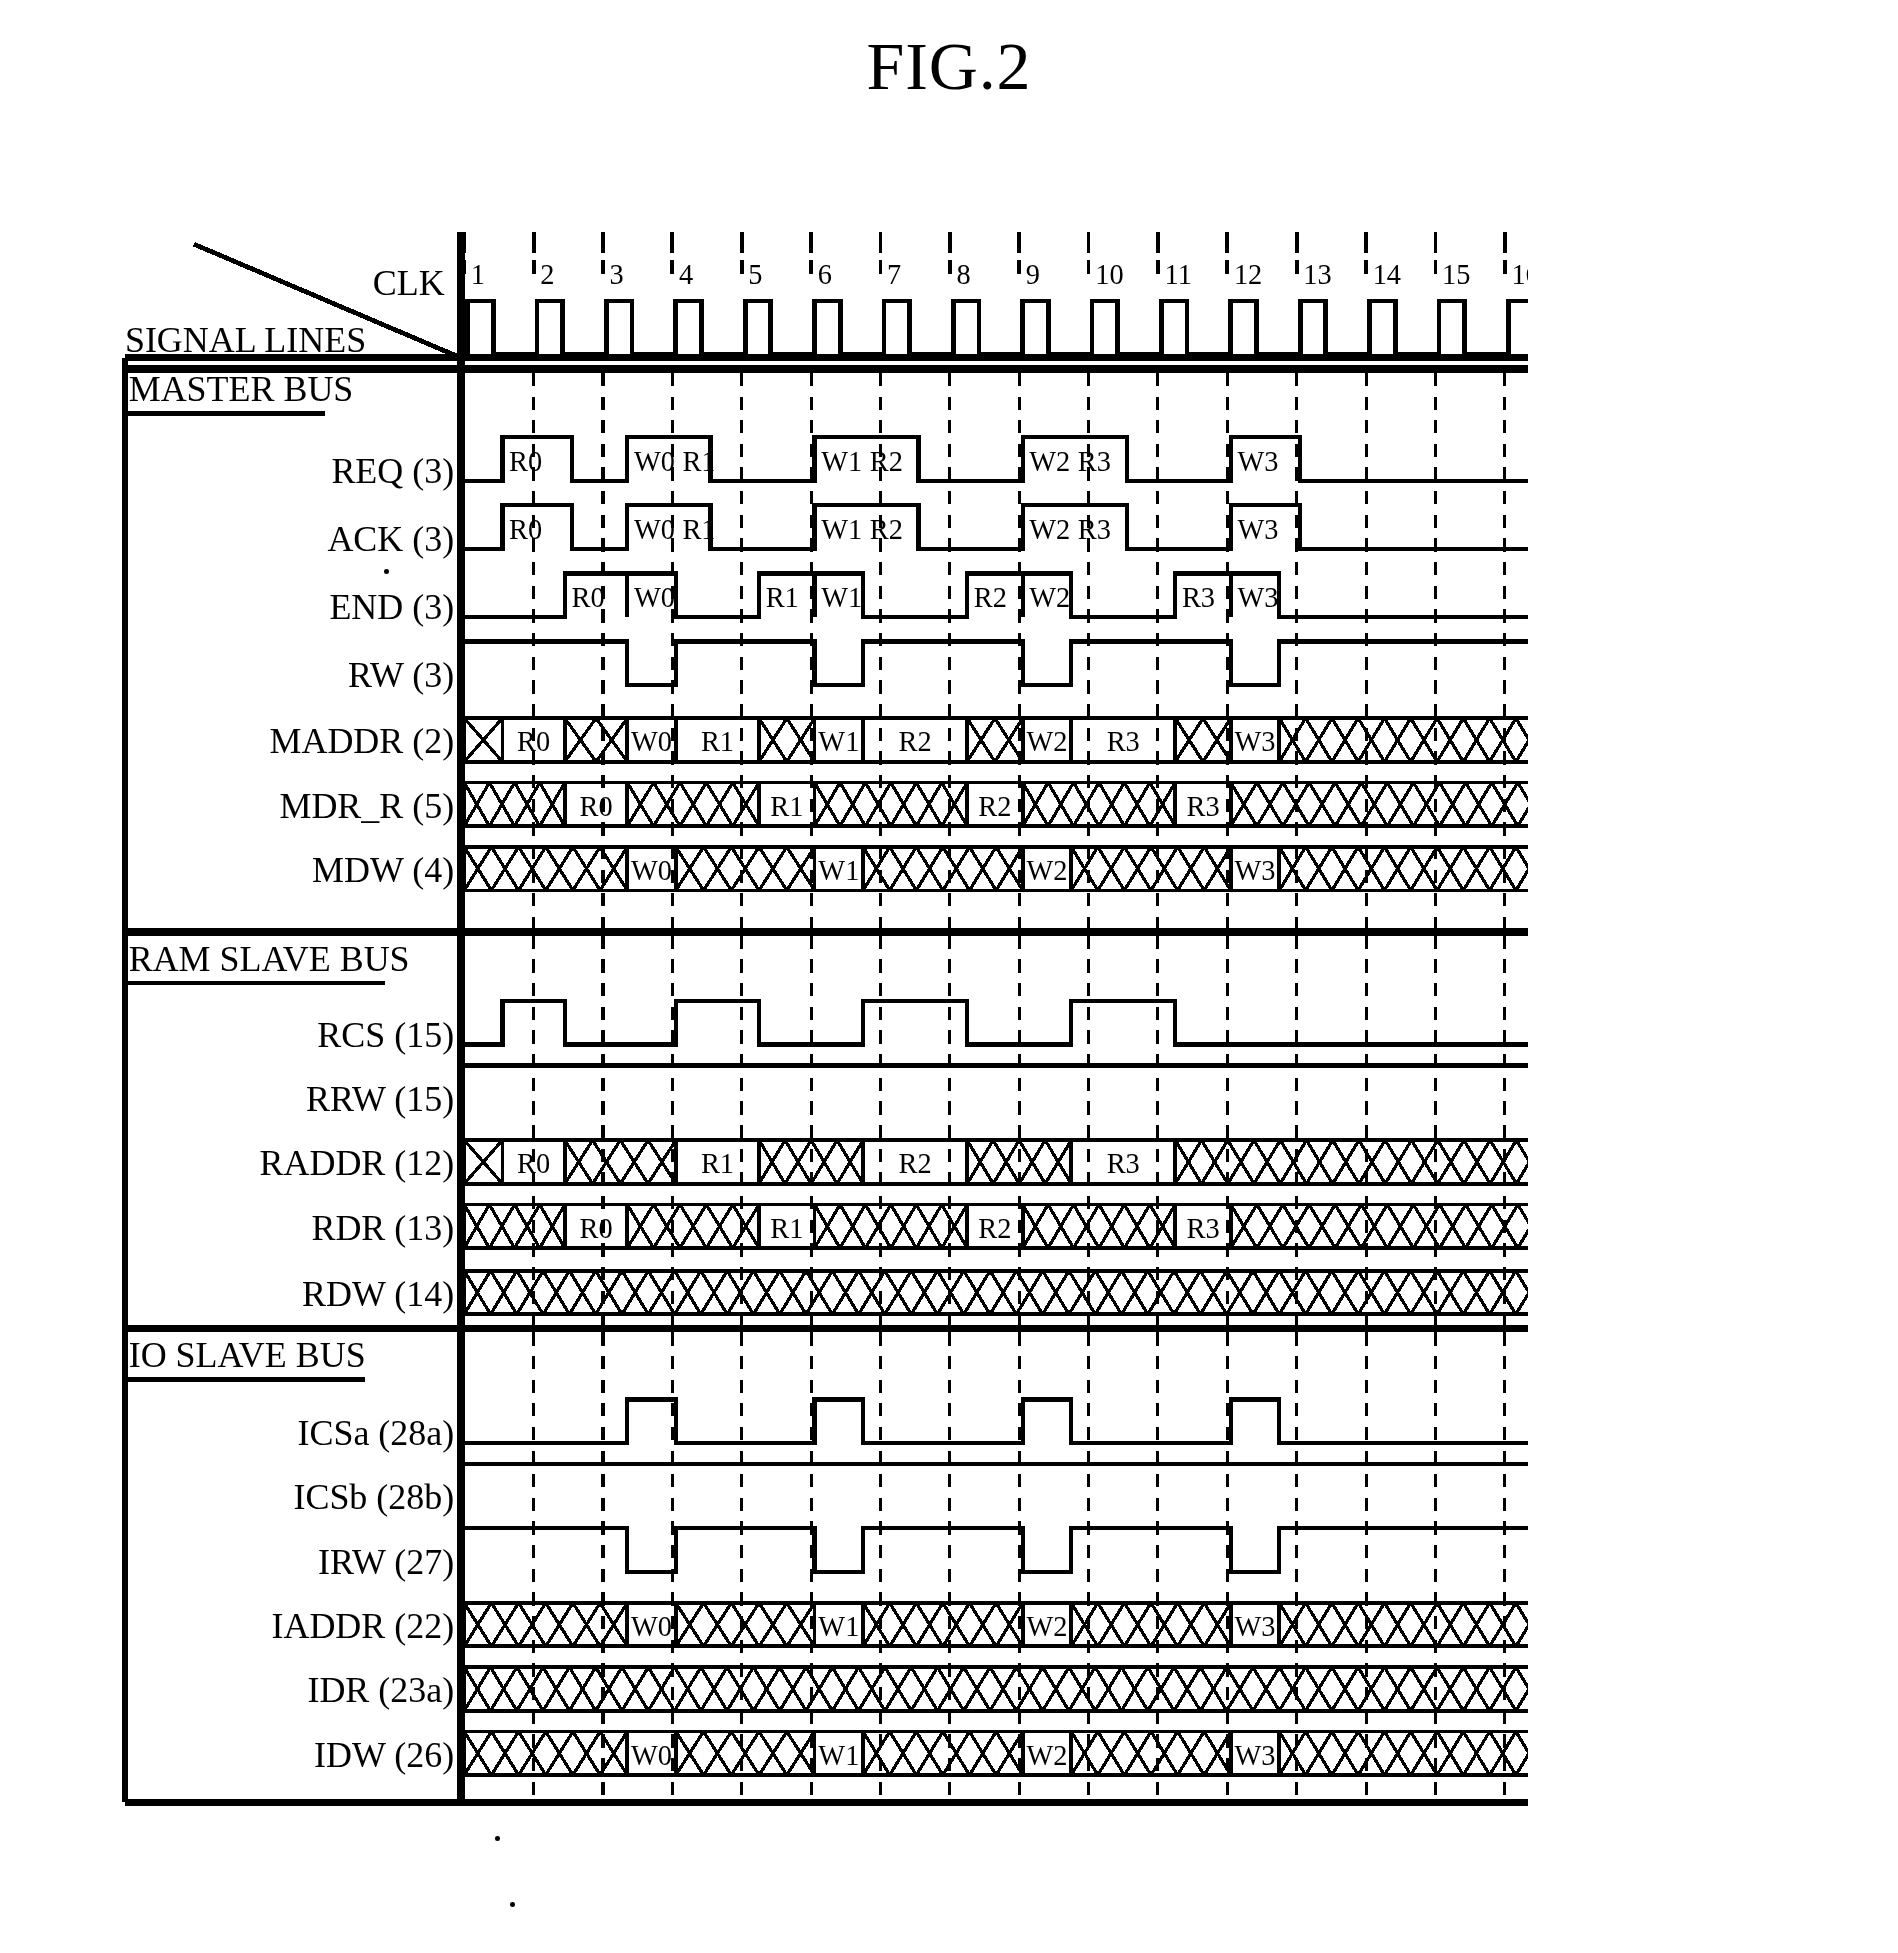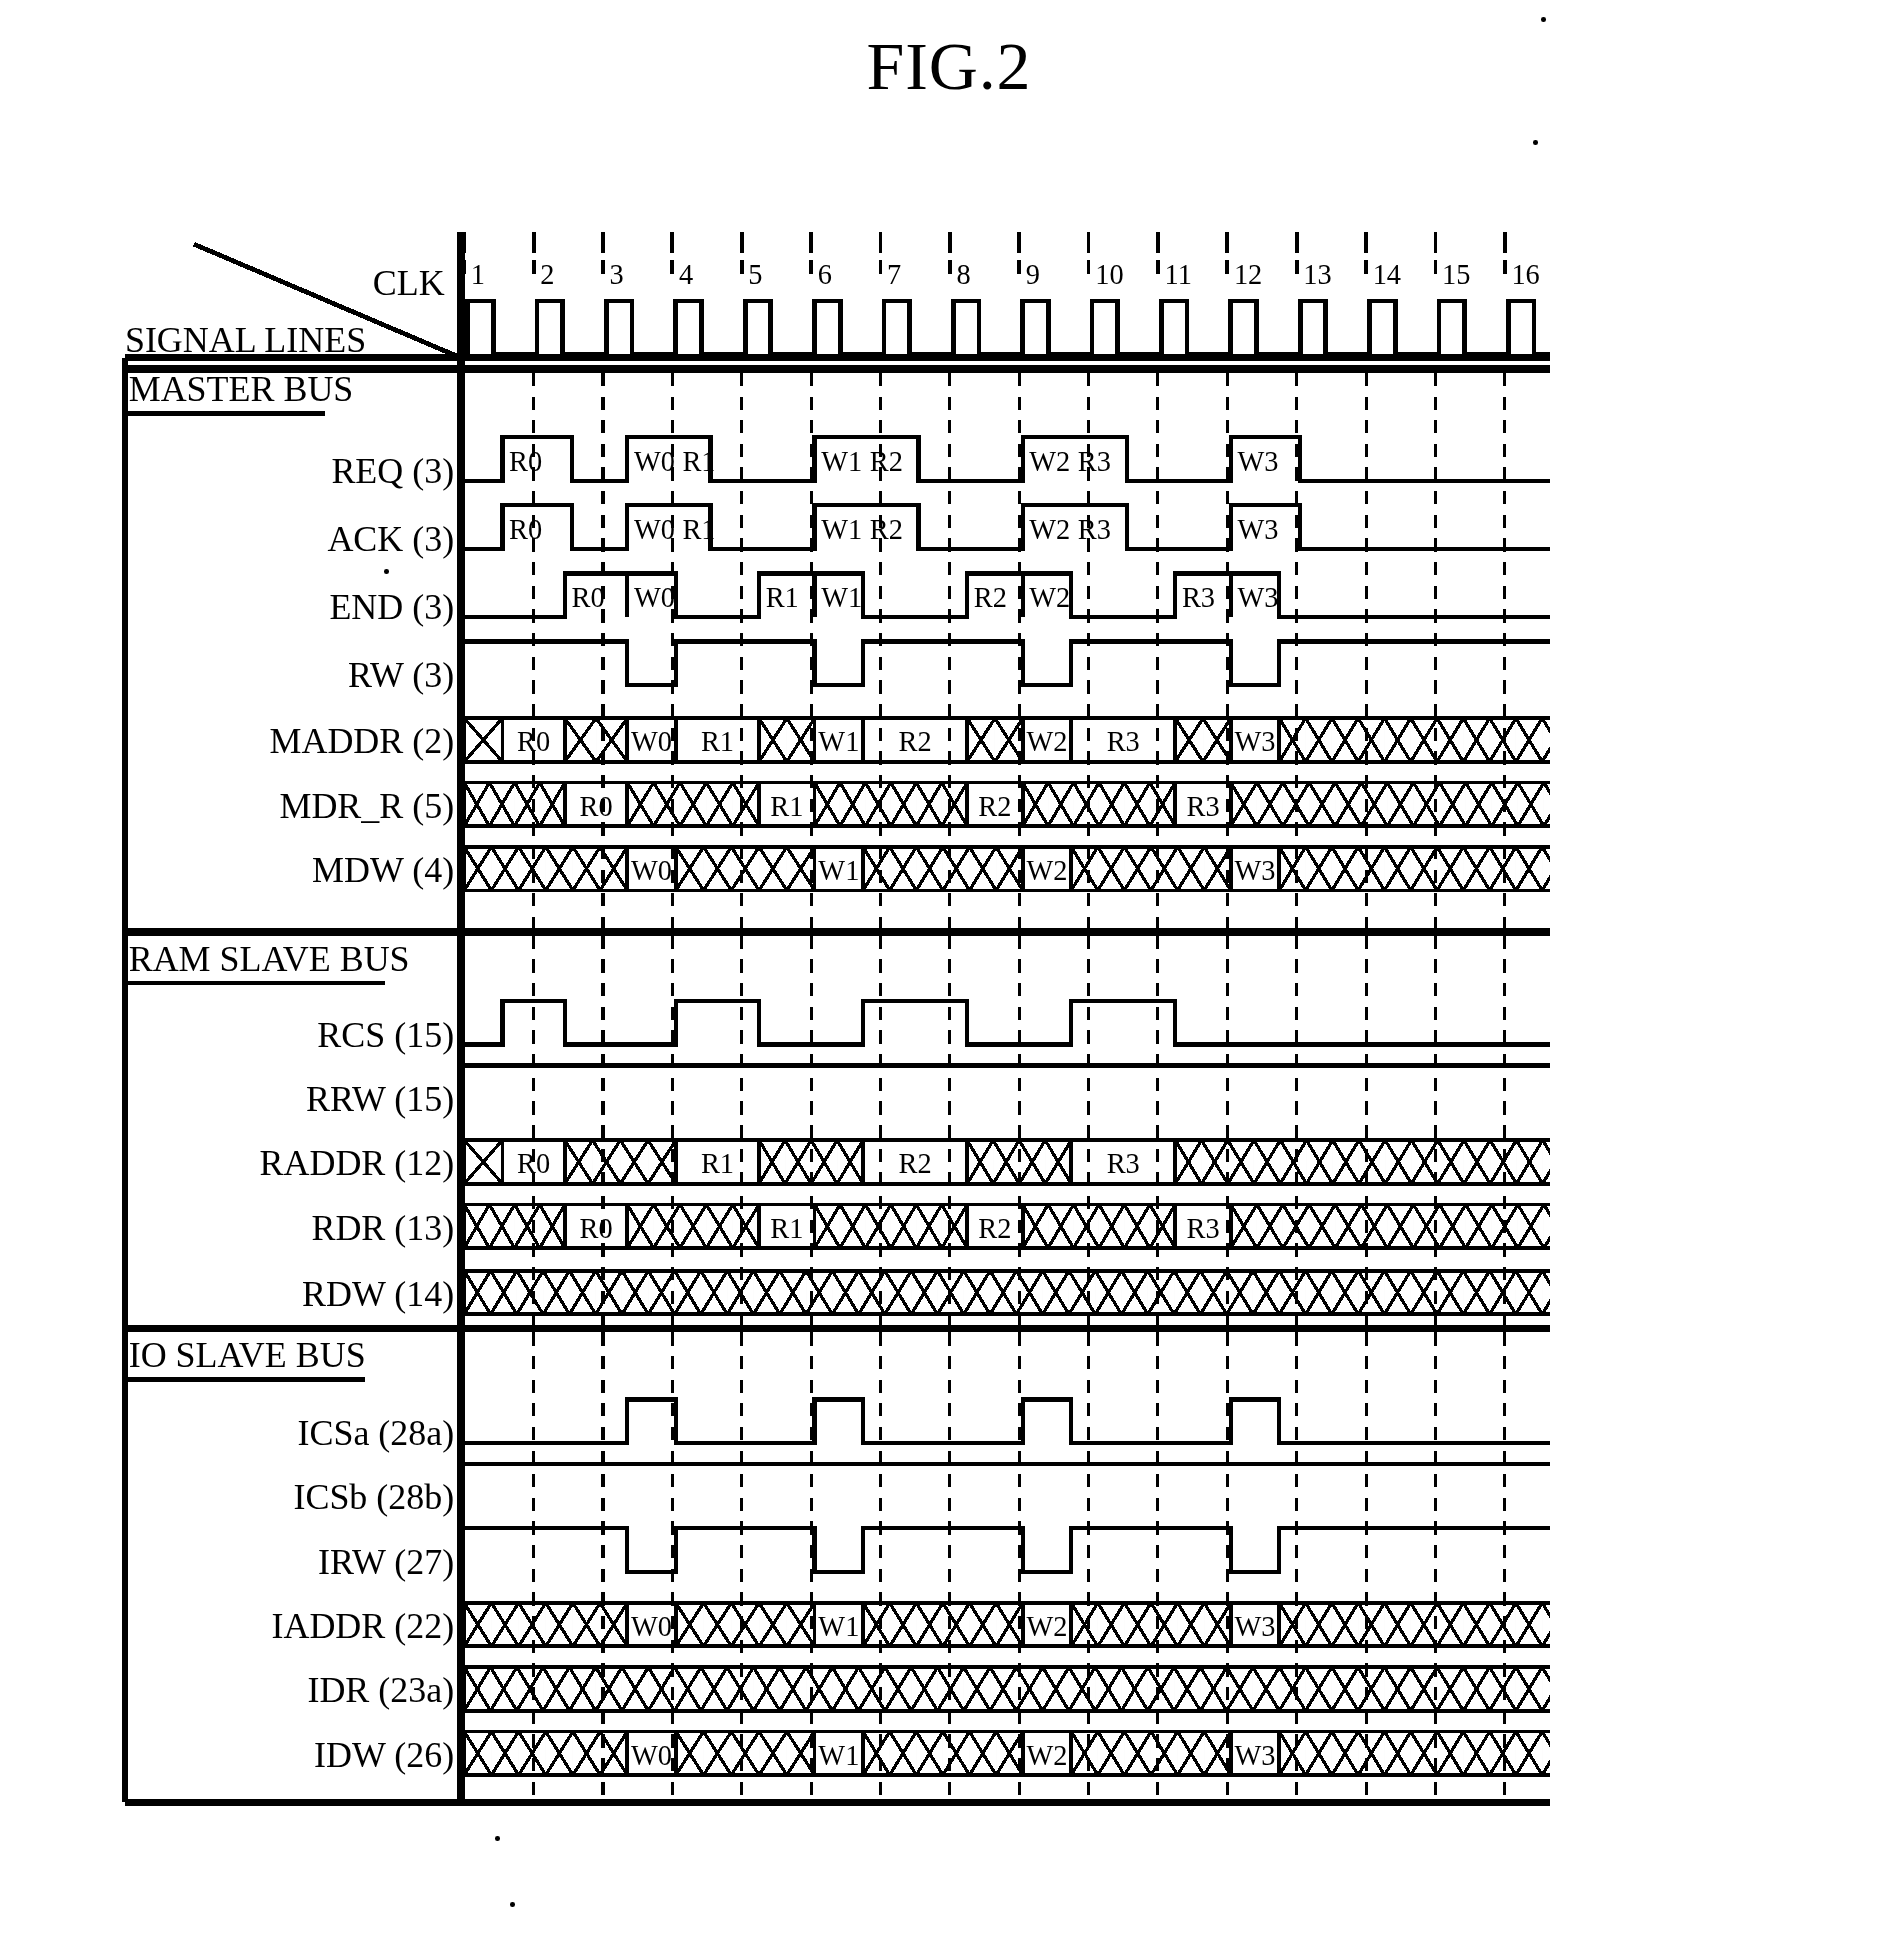--- a/index.html
+++ b/index.html
@@ -1,17 +1,17 @@
 <!DOCTYPE html>
 <html style="font-size:15px"><head>
 <meta charset="utf-8">
 <style>
   html,body{margin:0;padding:0;background:#ffffff;}
   body{width:1898px;height:1953px;font-family:"Liberation Serif",serif;color:#000;}
-  #page{position:relative;width:1528px;height:1953px;overflow:hidden;padding-left:22px;}
+  #page{position:relative;width:1528px;height:1953px;overflow:hidden;}
   #fig-title{
     position:absolute;top:26.5px;left:0;width:1898px;text-align:center;
     font-size:68px;letter-spacing:0.9px;font-family:"Liberation Serif",serif;
   }
   #diagram{position:absolute;top:0;left:0;}
   .lbl{font-family:"Liberation Serif",serif;}
   .row-label{font-size:38px;}
   .sec-label{font-size:38px;}
   .cyc-num{font-size:30px;}
   .busval{font-size:30px;}

